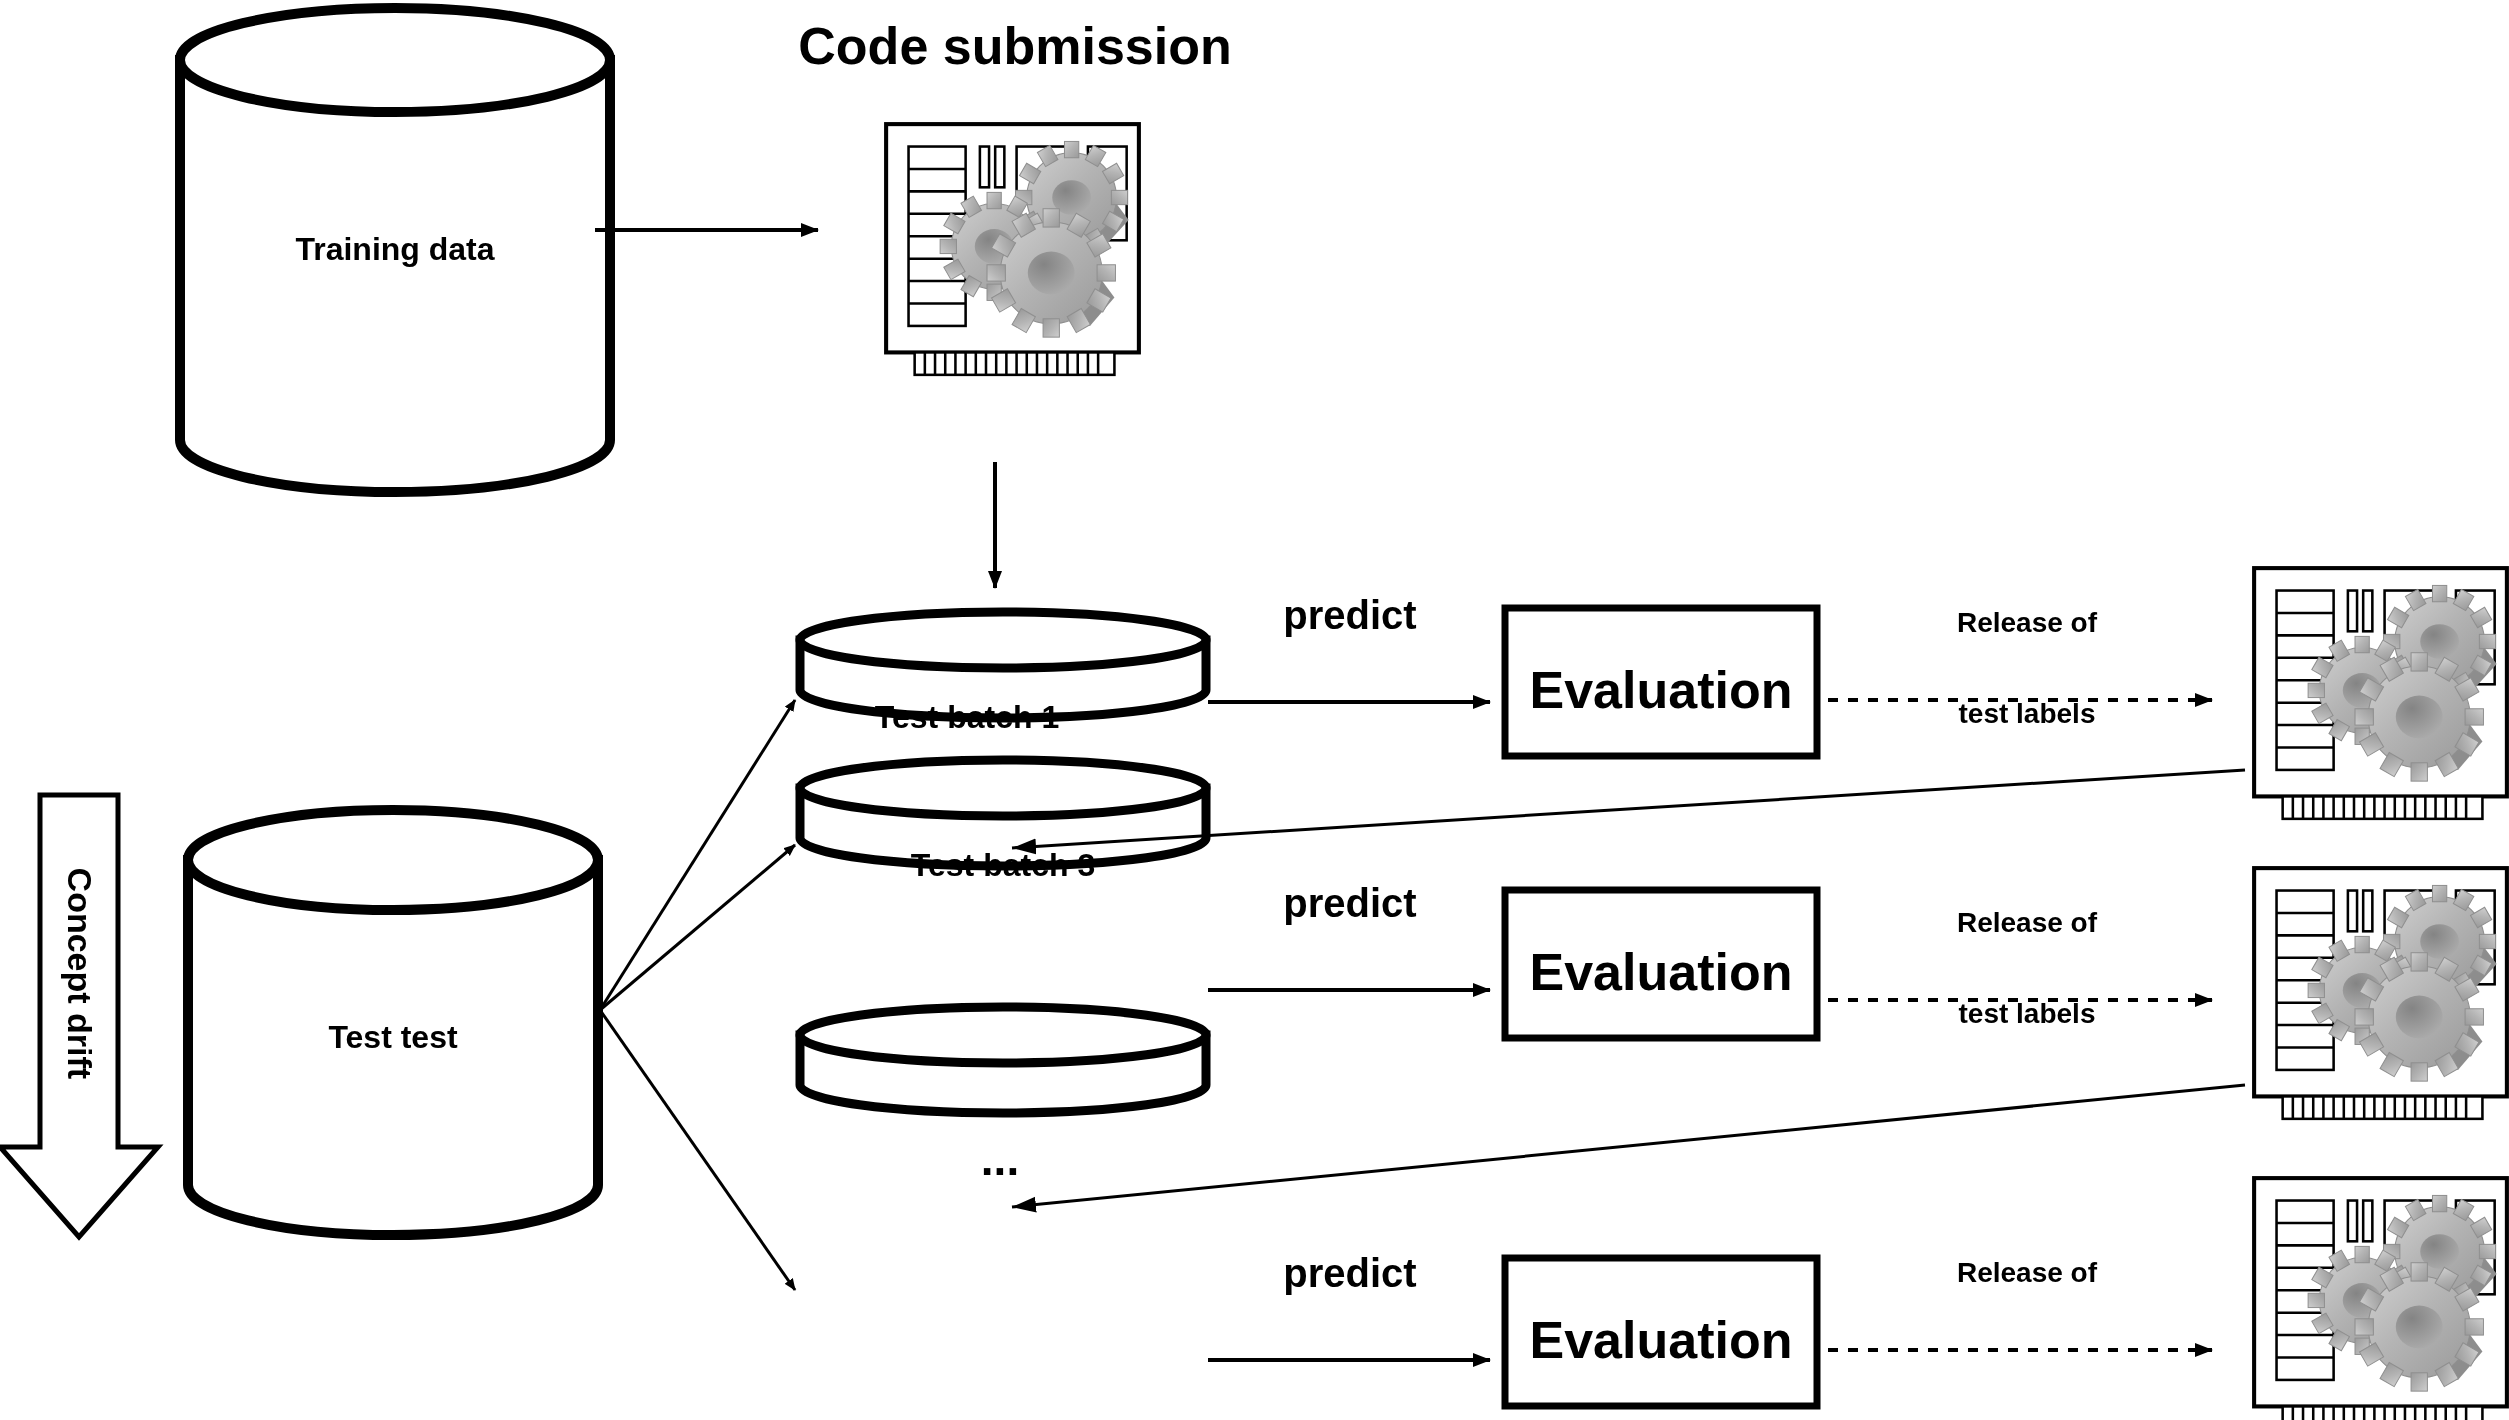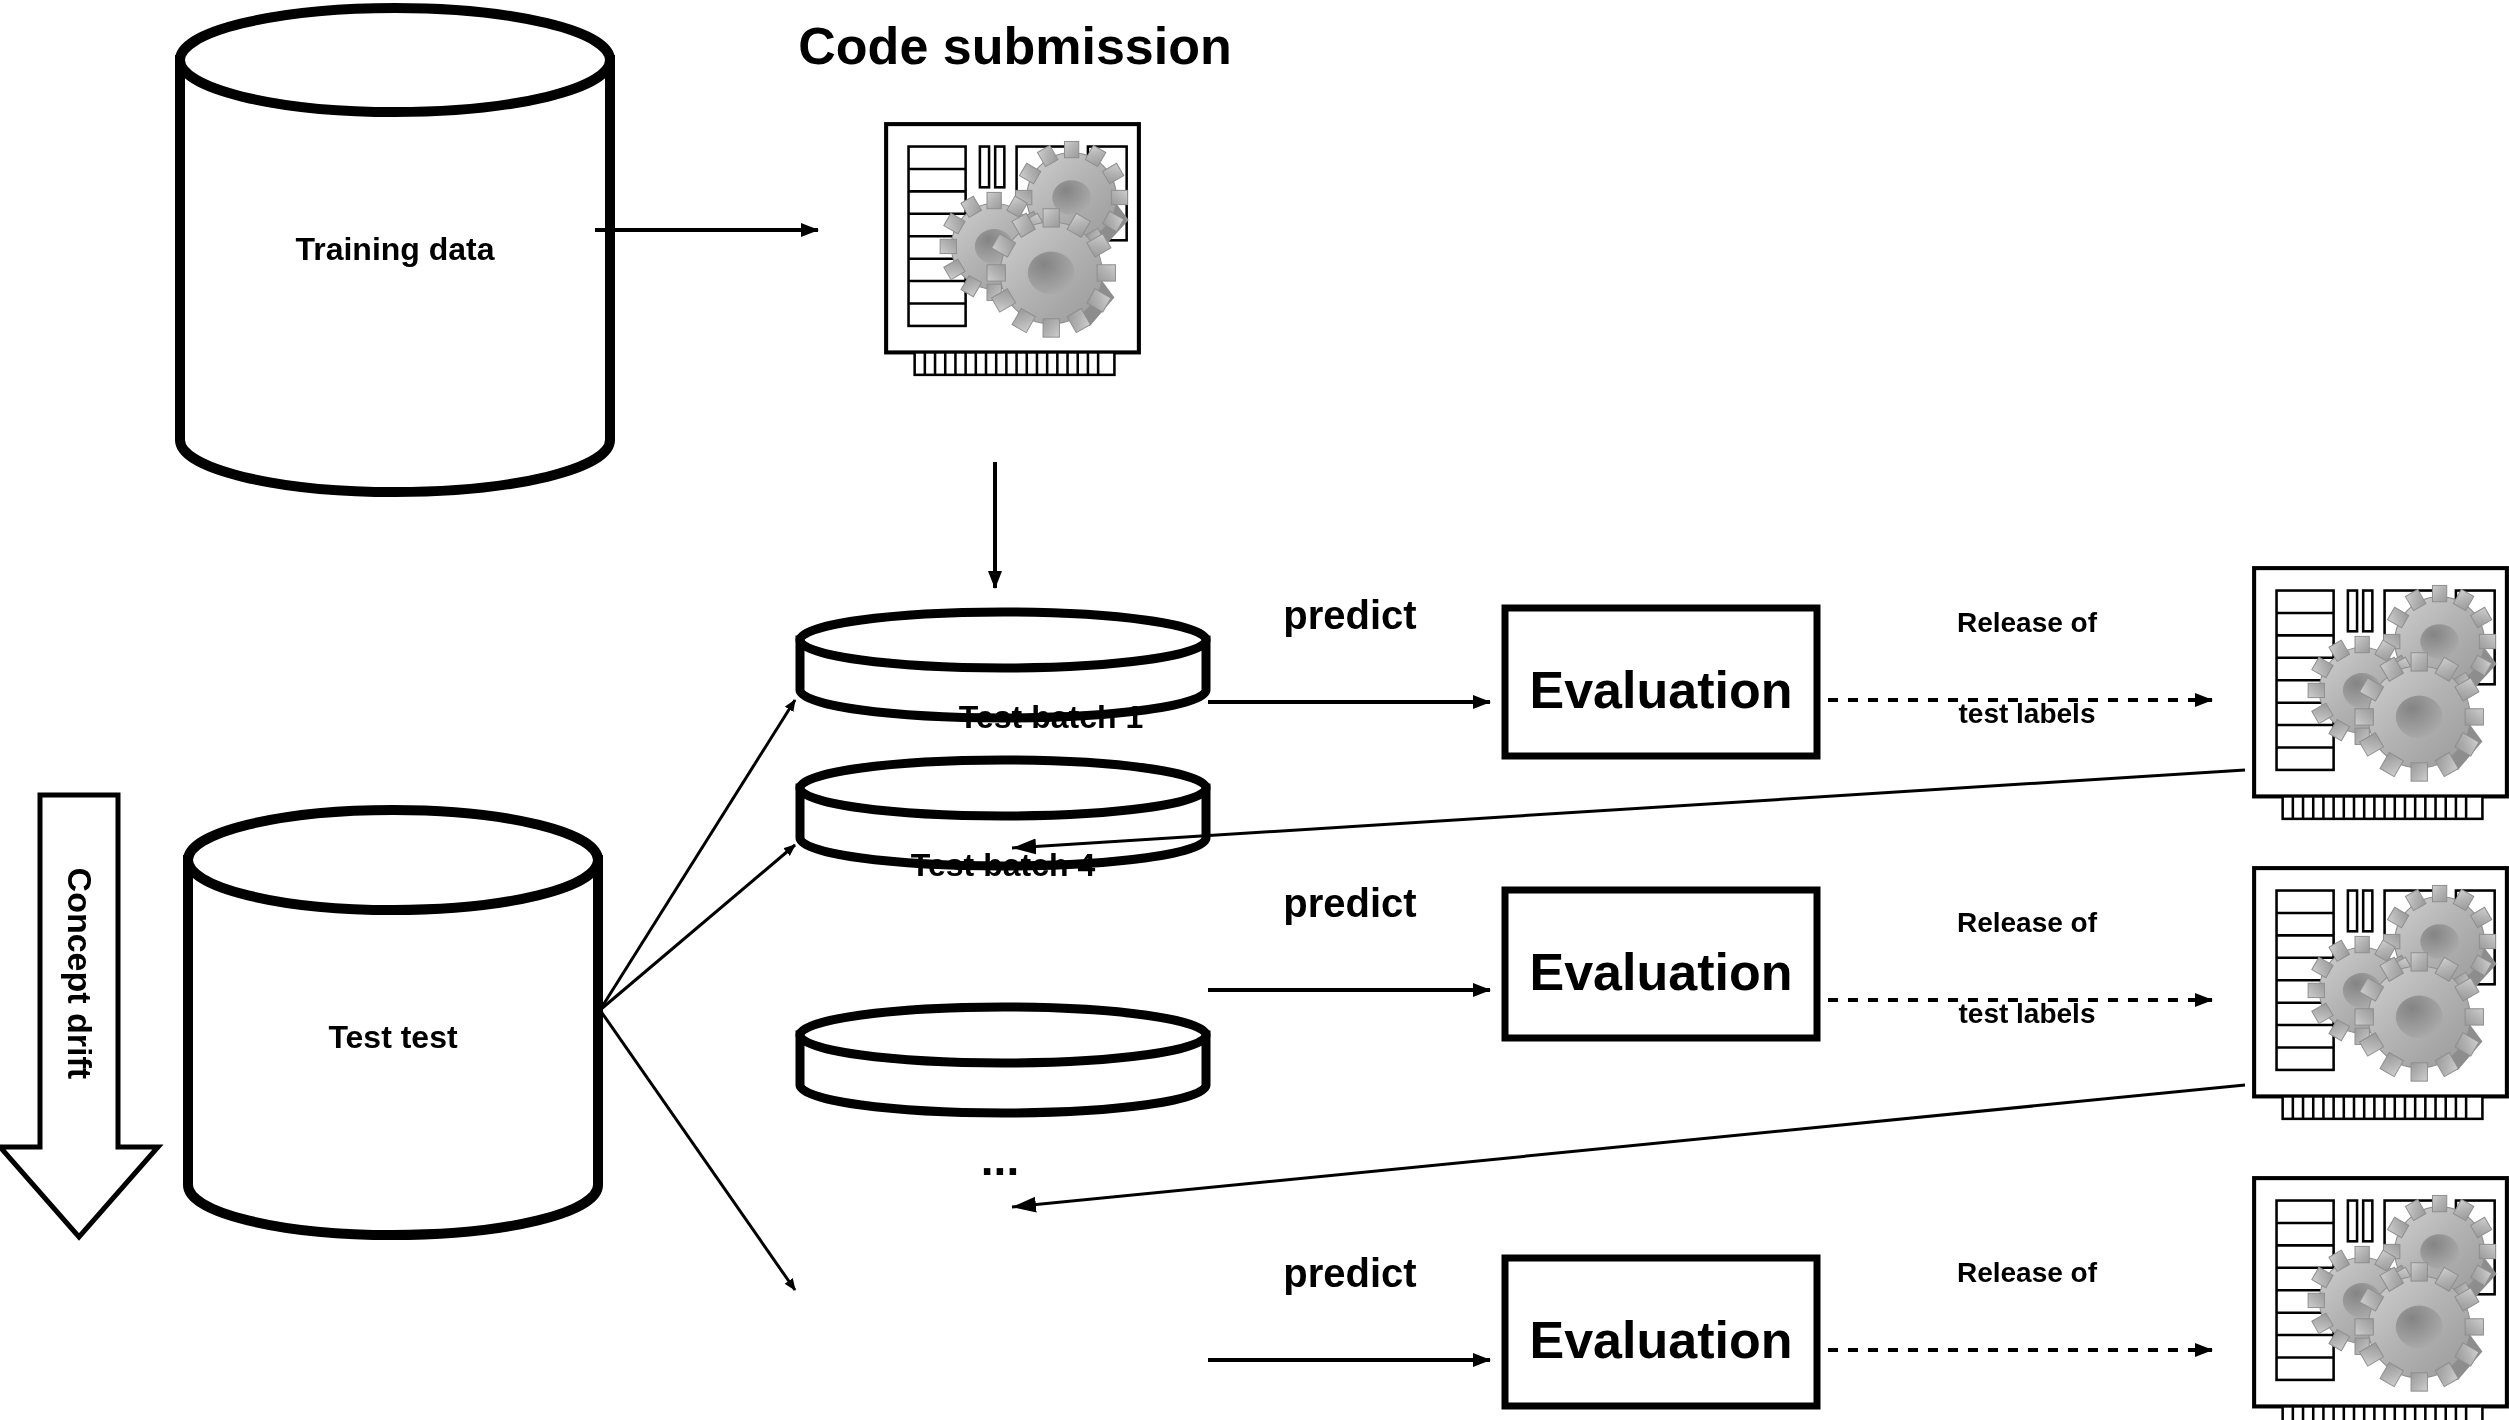--- a/index.html
+++ b/index.html
@@ -252,22 +252,22 @@
   </svg>
 
   <div class="lbl lbl-cyl" style="left:180px; top:232px; width:430px;">Training data</div>
 
   <div class="lbl lbl-cyl" style="left:188px; top:1020px; width:410px;">Test test</div>
 
   <div class="lbl lbl-title" style="left:760px; top:18px; width:510px;">Code submission</div>
 
   <div class="lbl lbl-drift" style="left:-50px; top:955px; width:260px;">Concept drift</div>
 
-  <div class="lbl lbl-cyl" style="left:848px; top:700px; width:406px;">Test batch 1</div>
-  <div class="lbl lbl-cyl" style="left:800px; top:848px; width:406px;">Test batch 4</div>
+  <div class="lbl lbl-cyl" style="left:764px; top:700px; width:406px;">Test batch 1</div>
+  <div class="lbl lbl-cyl" style="left:800px; top:848px; width:406px;">Test batch 3</div>
 
   <div class="lbl lbl-ellipsis" style="left:930px; top:1135px; width:140px;">...</div>
 
   <div class="lbl lbl-predict" style="left:1240px; top:594px; width:220px;">predict</div>
   <div class="lbl lbl-predict" style="left:1240px; top:882px; width:220px;">predict</div>
   <div class="lbl lbl-predict" style="left:1240px; top:1252px; width:220px;">predict</div>
 
   <div class="lbl lbl-eval" style="left:1505px; top:662px; width:312px;">Evaluation</div>
   <div class="lbl lbl-eval" style="left:1505px; top:944px; width:312px;">Evaluation</div>
   <div class="lbl lbl-eval" style="left:1505px; top:1312px; width:312px;">Evaluation</div>

